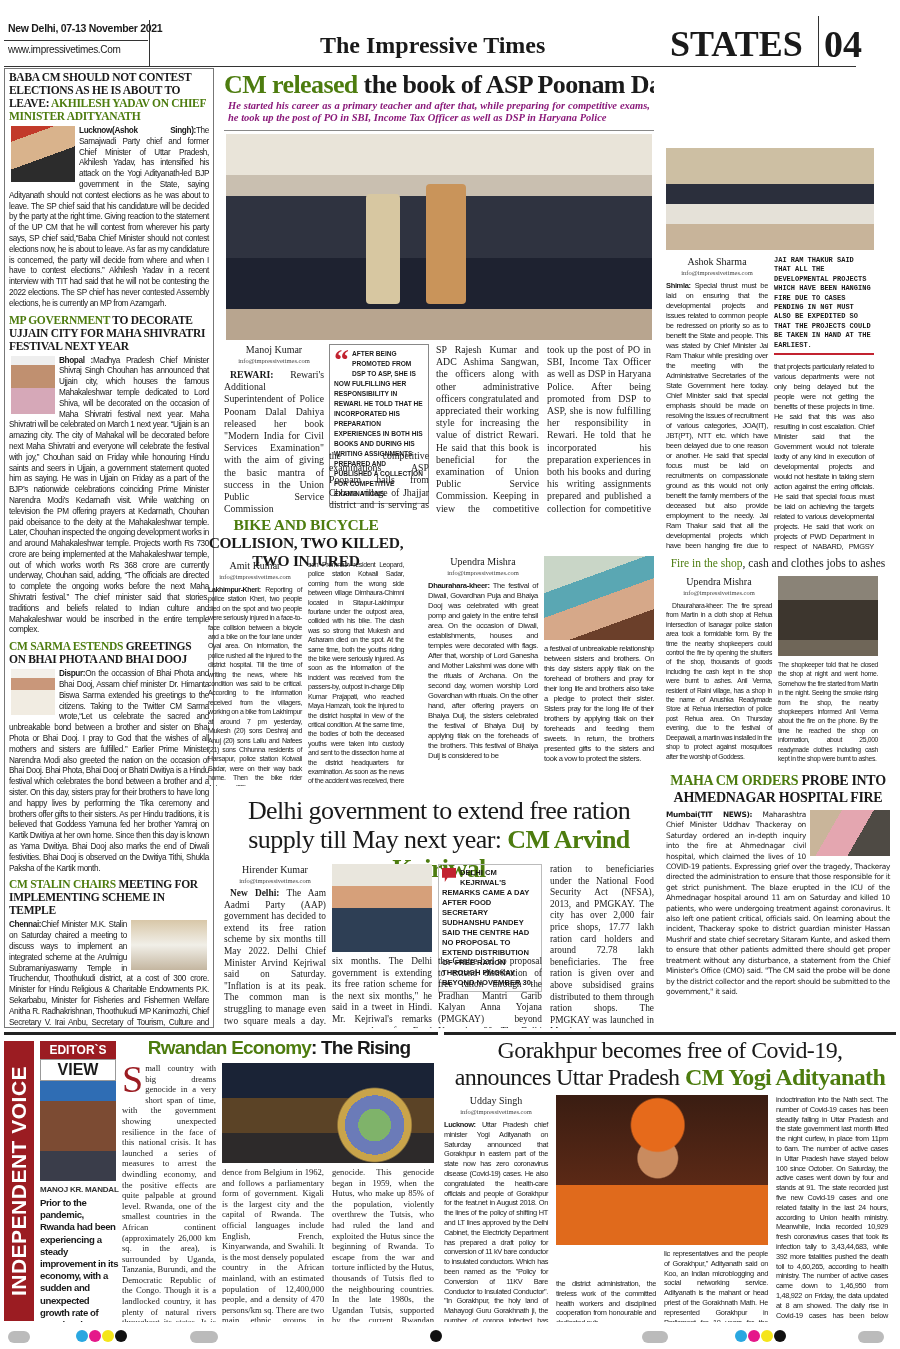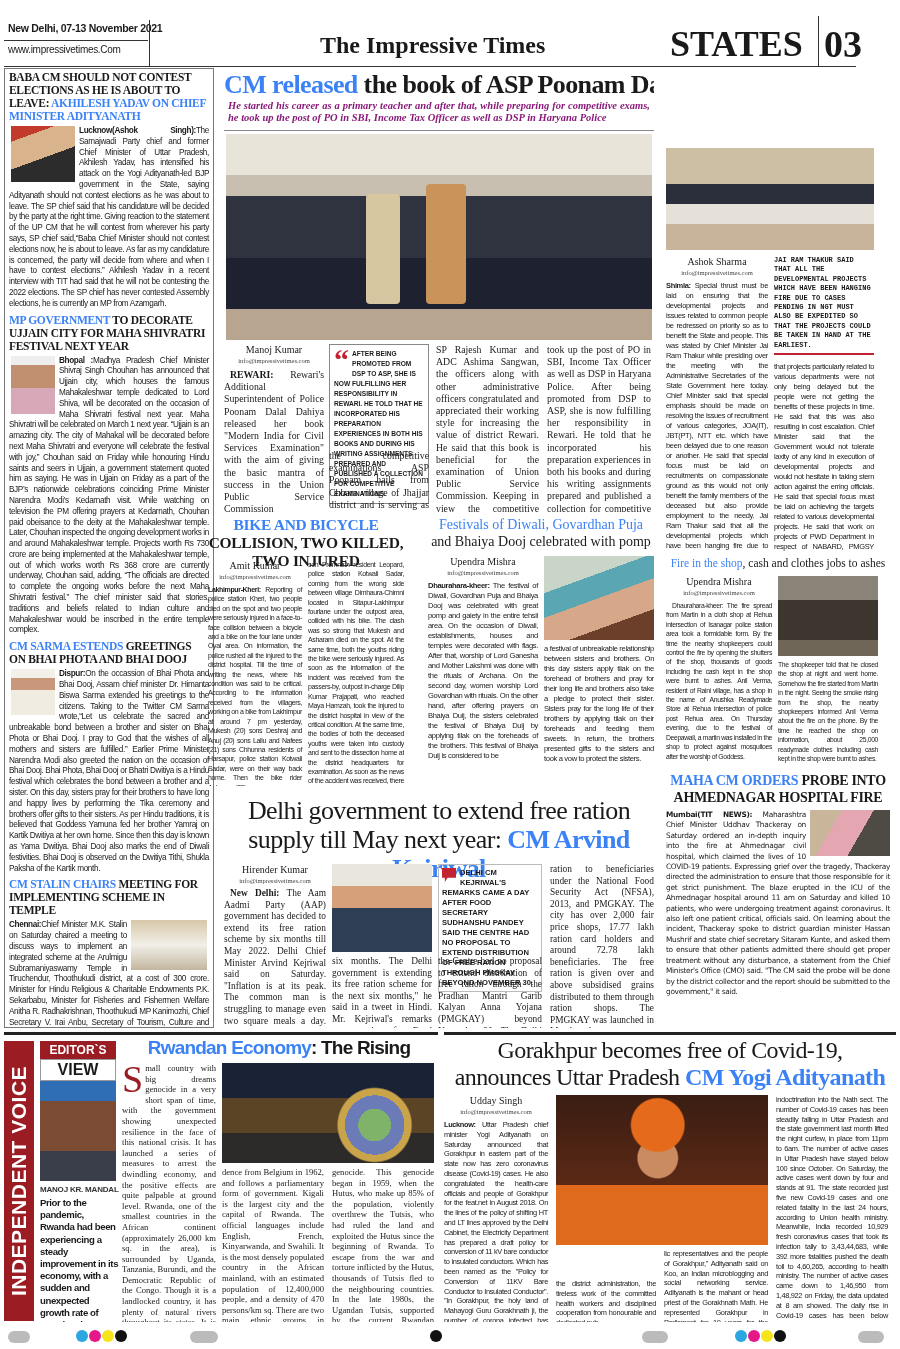--- a/index.html
+++ b/index.html
@@ -1,19 +1,19 @@
 <!DOCTYPE html>
 <html><head>
 <meta charset="utf-8">
 <style>
 *{box-sizing:border-box;margin:0;padding:0}
 body{width:900px;height:1349px;background:#fff;font-family:"Liberation Serif",serif;color:#1a1a1a;position:relative;overflow:hidden}
 .abs{position:absolute}
 .cond{font-family:"Liberation Sans",sans-serif;font-stretch:condensed;letter-spacing:-0.3px}
-.red{color:#3b82f6}
+.red{color:#4d7c0f}
 .mag{color:#8a1a7a}
 .hd{font-family:"Liberation Serif",serif;font-weight:bold;line-height:1.02}
 .sect-hd{font-family:Liberation Serif, serif;font-weight:bold;font-size:13px;line-height:15px;letter-spacing:-0.3px}
 .body-s{font-family:"Liberation Sans",sans-serif;font-size:8.2px;line-height:10.8px;letter-spacing:-0.35px;text-align:justify}
 .body-serif{font-family:"Liberation Serif",serif;font-size:9.8px;line-height:12.2px;text-align:justify}
 .byline{text-align:center;font-size:10px;line-height:12px}
 .email{text-align:center;font-size:6.5px;line-height:9px;color:#444}
 .photo{background:linear-gradient(135deg,#6b5a4a,#c8b49c 45%,#4a3d33);}
 .quote-box{border:1px solid #888;font-family:"Liberation Sans",sans-serif;font-weight:bold;font-size:8px;line-height:10px;text-transform:uppercase}
 .reg{border-radius:50%;width:12px;height:12px;display:inline-block}
@@ -22,21 +22,21 @@
 <body>
 
 <div class="abs" style="left:0;top:0;width:900px;height:66px;">
   <div class="abs cond" style="left:8px;top:22px;font-size:10.5px;font-weight:bold;">New Delhi, 07-13 November 2021</div>
   <div class="abs" style="left:4px;top:40px;width:144px;height:1px;background:#333"></div>
   <div class="abs cond" style="left:8px;top:44px;font-size:10px;">www.impressivetimes.Com</div>
   <div class="abs" style="left:149px;top:20px;width:1px;height:46px;background:#333"></div>
   <div class="abs" style="left:320px;top:32px;font-size:24px;font-weight:bold;font-family:'Liberation Serif',serif;">The Impressive Times</div>
   <div class="abs" style="left:670px;top:24px;font-size:36px;font-weight:bold;font-family:'Liberation Serif',serif;line-height:40px">STATES</div>
   <div class="abs" style="left:818px;top:16px;width:1px;height:50px;background:#333"></div>
-  <div class="abs" style="left:824px;top:24px;font-size:38px;font-weight:bold;font-family:'Liberation Serif',serif;line-height:40px">03</div>
+  <div class="abs" style="left:824px;top:24px;font-size:38px;font-weight:bold;font-family:'Liberation Serif',serif;line-height:40px">04</div>
   <div class="abs" style="left:4px;top:66px;width:852px;height:1px;background:#333"></div>
 </div>
 
 <div class="abs" style="left:4px;top:68px;width:210px;height:960px;border:1px solid #777;padding:2px 4px;overflow:hidden">
 
   <div class="sect-hd" style="font-size:11.5px;line-height:13px"><span>BABA CM SHOULD NOT CONTEST ELECTIONS AS HE IS ABOUT TO LEAVE: </span><span class="red">AKHILESH YADAV ON CHIEF MINISTER ADITYANATH</span></div>
   <div style="margin-top:3px">
     <div class="photo" style="float:left;width:64px;height:56px;margin:0 4px 2px 2px;background:linear-gradient(160deg,#c23a2a 0 20%,#d9b38c 20% 55%,#2c2c2c 55%)"></div>
     <p class="body-s"><b>Lucknow(Ashok Singh):</b><span>The Samajwadi Party chief and former Chief Minister of Uttar Pradesh, Akhilesh Yadav, has intensified his attack on the Yogi Adityanath-led BJP government in the State, saying Adityanath should not contest elections as he was about to leave. The SP chief said that his candidature will be decided by the party at the right time. Giving reaction to the statement of the UP CM that he will contest from wherever his party says, SP chief said,“Baba Chief Minister should not contest elections now, he is about to leave. As far as my candidature is concerned, the party will decide from where and when I have to contest elections.” Akhilesh Yadav in a recent interview with TIT had said that he will not be contesting the 2022 elections. The SP chief has never contested Assembly elections, he is currently an MP from Azamgarh.</span></p>
   </div>
@@ -111,24 +111,20 @@
     <div class="byline">Amit Kumar</div>
     <div class="email">info@impressivetimes.com</div>
     <p class="body-s" style="margin-top:4px;font-size:7px;line-height:9.4px"><b>Lakhimpur-Kheri:</b> <span>Reporting of police station Kheri, two people died on the spot and two people were seriously injured in a face-to-face collision between a bicycle and a bike on the four lane under Oyal area. On information, the police rushed all the injured to the district hospital. Till the time of writing the news, where his condition was said to be critical. According to the information received from the villagers, working on a bike from Lakhimpur at around 7 pm yesterday, Mukesh (20) sons Deshraj and Anuj (20) sons Lallu and Nafees (21) sons Chhunna residents of Harsapur, police station Kotwali Sadar, were on their way back home. Then the bike rider Asharam (35)</span></p>
   </div>
   <div class="abs" style="left:100px;top:44px;width:96px">
     <p class="body-s" style="font-size:7px;line-height:9.4px">son Premnath resident Leopard, police station Kotwali Sadar, coming from the wrong side between village Dimhaura-Chimni located in Sitapur-Lakhimpur fourlane under the outpost area, collided with his bike. The clash was so strong that Mukesh and Asharam died on the spot. At the same time, both the youths riding the bike were seriously injured. As soon as the information of the incident was received from the passers-by, outpost in-charge Dilip Kumar Prajapati, who reached Maya Hamzah, took the injured to the district hospital in view of the critical condition. At the same time, the bodies of both the deceased youths were taken into custody and sent to the dissection home at the district headquarters for examination. As soon as the news of the accident was received, there was panic among the family members.</p>
   </div>
 </div>
 
 <div class="abs" style="left:428px;top:516px;width:226px;height:270px;overflow:hidden">
-  <div class="hd" style="text-align:center;font-size:14px;line-height:17px;font-weight:normal">
-    <div class="red">Festivals of Diwali, Govardhan Puja</div>
-    <div>and Bhaiya Dooj celebrated with pomp</div>
-  </div>
   <div class="abs" style="left:0;top:40px;width:110px">
     <div class="byline">Upendra Mishra</div>
     <div class="email">info@impressivetimes.com</div>
     <p class="body-s" style="margin-top:4px;font-size:7.6px;line-height:10px"><b>Dhaurahara-kheer:</b> <span>The festival of Diwali, Govardhan Puja and Bhaiya Dooj was celebrated with great pomp and gaiety in the entire tehsil area. On the occasion of Diwali, establishments, houses and temples were decorated with flags. After that, worship of Lord Ganesha and Mother Lakshmi was done with the rituals of Archana. On the second day, women worship Lord Govardhan with rituals. On the other hand, after offering prayers on Bhaiya Duij, the sisters celebrated the festival of Bhaiya Duij by applying tilak on the foreheads of the brothers. This festival of Bhaiya Duij is considered to be</span></p>
   </div>
   <div class="abs" style="left:116px;top:40px;width:110px;height:84px;background:linear-gradient(160deg,#c9d6c7 0 30%,#5aa7b3 30% 50%,#d6a889 50% 75%,#6b3f2a 75%)"></div>
   <div class="abs" style="left:116px;top:128px;width:110px">
     <p class="body-s" style="font-size:7.6px;line-height:10px">a festival of unbreakable relationship between sisters and brothers. On this day sisters apply tilak on the forehead of brothers and pray for their long life and brothers also take a pledge to protect their sister. Sisters pray for the long life of their brothers by applying tilak on their foreheads and feeding them sweets. In return, the brothers presented gifts to the sisters and took a vow to protect the sisters.</p>
   </div>
 </div>

